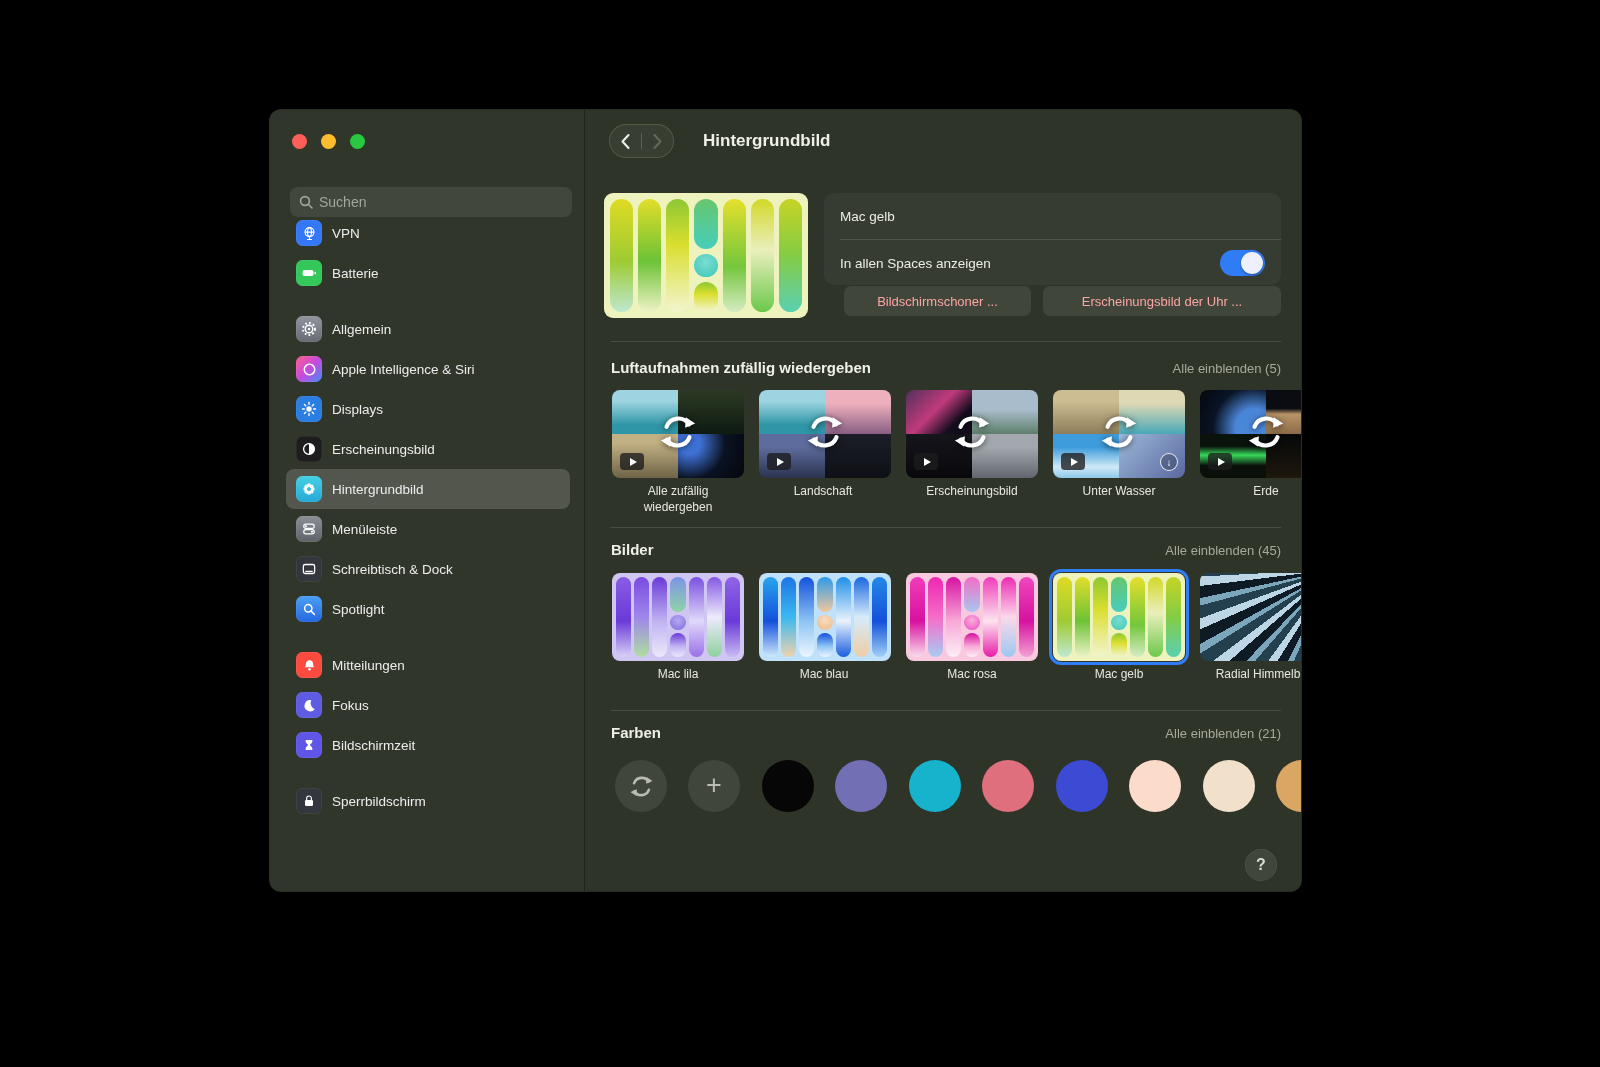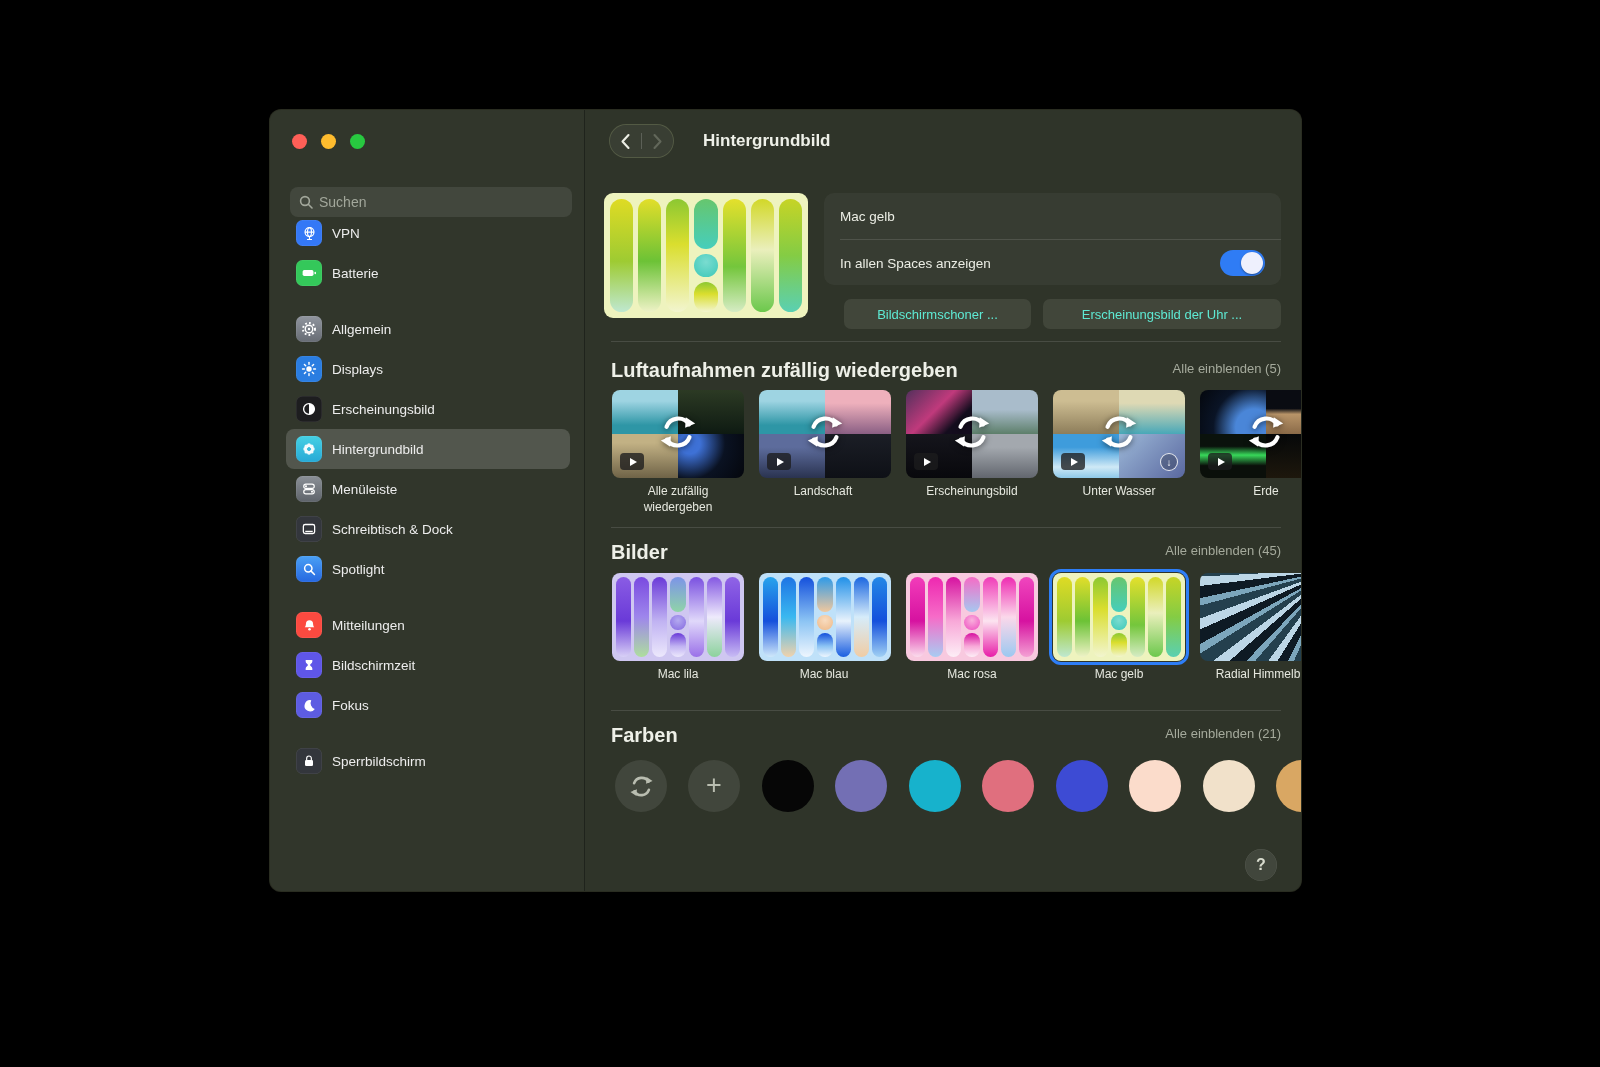--- a/index.html
+++ b/index.html
@@ -41,27 +41,27 @@
   .preview { position:absolute; left:19px; top:83px; width:204px; height:125px;
     border-radius:9px; overflow:hidden; }
   .infobox { position:absolute; left:239px; top:83px; width:457px; height:92px;
     background:rgba(255,255,255,.045); border-radius:10px; }
   .inforow { height:46px; display:flex; align-items:center; padding:0 16px;
     color:#eceee5; font-size:13.5px; }
   .infodiv { height:1px; background:rgba(255,255,255,.12); margin-left:16px; }
   .toggle { margin-left:auto; width:45px; height:26px; border-radius:13px; position:relative; }
   .toggle .knob { position:absolute; right:2px; top:2px; width:22px; height:22px;
     border-radius:50%; background:#eef0fd; box-shadow:0 1px 2px rgba(0,0,0,.4); }
-  .btnrow button { position:absolute; top:189px; height:30px; border:none; border-radius:7px;
-    background:#41463a; color:#5eead4; font-size:13px; font-family:inherit; }
+  .btnrow button { position:absolute; top:176px; height:30px; border:none; border-radius:7px;
+    background:#41463a; color:#fca5a5; font-size:13px; font-family:inherit; }
   .btn-screensaver { left:259px; width:187px; }
   .btn-clock { left:458px; width:238px; }
 
   .hdiv { position:absolute; left:26px; width:670px; height:1px; background:rgba(255,255,255,.12); }
-  .sec-title { position:absolute; left:26px; font-size:20px; font-weight:bold; color:#eef0e8; }
+  .sec-title { position:absolute; left:26px; font-size:15px; font-weight:bold; color:#eef0e8; }
   .show-all { position:absolute; left:26px; width:670px; text-align:right; font-size:13px; color:#a5aa9c; }
 
   .thumb { position:absolute; width:132px; height:88px; border-radius:8px; overflow:hidden; }
   .thumb.selected { outline:3px solid #2e7ef7; outline-offset:1px; }
   .tlabel { position:absolute; width:132px; text-align:center; font-size:12px;
     line-height:1.3; color:#e6e8df; }
 
   
   .aerial { display:grid; grid-template-columns:1fr 1fr; grid-template-rows:1fr 1fr; width:100%; height:100%; }
   .a1 .q1{background:linear-gradient(180deg,#9ed4e2 25%,#2e96a6 80%);} .a1 .q2{background:linear-gradient(180deg,#2c3a24,#0e1a12);}
@@ -163,20 +163,29 @@
         <span class="sico" style="background:linear-gradient(#90959e,#676c74)">
           <svg width="18" height="18" viewBox="0 0 24 24" fill="none">
               <circle cx="12" cy="12" r="8" stroke="#fff" stroke-width="2.6" stroke-dasharray="2.4 2.85"></circle>
               <circle cx="12" cy="12" r="5" stroke="#fff" stroke-width="1.8"></circle>
               <circle cx="12" cy="12" r="1.6" fill="#fff"></circle>
             </svg>
         </span>
         <span>Allgemein</span>
       </div>
       <div class="srow">
+        <span class="sico" style="background:linear-gradient(135deg,#ff5f8a,#c74ae0 50%,#3f8df2)">
+          <svg width="17" height="17" viewBox="0 0 24 24" fill="none" stroke="#fff" stroke-width="1.6">
+              <rect x="5" y="5" width="14" height="14" rx="5.5"></rect>
+              <rect x="5" y="5" width="14" height="14" rx="5.5" transform="rotate(45 12 12)"></rect>
+            </svg>
+        </span>
+        <span>Apple Intelligence &amp; Siri</span>
+      </div>
+      <div class="srow">
         <span class="sico" style="background:#2a7de1">
           <svg width="18" height="18" viewBox="0 0 24 24" stroke="#fff" stroke-width="1.9" stroke-linecap="round">
               <circle cx="12" cy="12" r="3.6" fill="#fff" stroke="none"></circle>
               <line x1="12" y1="3.4" x2="12" y2="5.8"></line>
               <line x1="12" y1="18.2" x2="12" y2="20.6"></line>
               <line x1="3.4" y1="12" x2="5.8" y2="12"></line>
               <line x1="18.2" y1="12" x2="20.6" y2="12"></line>
               <line x1="5.9" y1="5.9" x2="7.6" y2="7.6"></line>
               <line x1="16.4" y1="16.4" x2="18.1" y2="18.1"></line>
               <line x1="5.9" y1="18.1" x2="7.6" y2="16.4"></line>
@@ -244,34 +253,34 @@
       <div class="srow">
         <span class="sico" style="background:#fb4a40">
           <svg width="17" height="17" viewBox="0 0 24 24" fill="#fff">
               <path d="M12 4.6a5 5 0 0 1 5 5c0 3.4 1.7 5 1.7 5H5.3s1.7-1.6 1.7-5a5 5 0 0 1 5-5z"></path>
               <circle cx="12" cy="17.4" r="1.8"></circle>
             </svg>
         </span>
         <span>Mitteilungen</span>
       </div>
       <div class="srow">
+        <span class="sico" style="background:#5d5ce2">
+          <svg width="17" height="17" viewBox="0 0 24 24">
+              <path d="M14.5 4.5a8 8 0 1 0 5 12.5 9 9 0 0 1-5-12.5z" fill="#fff"></path>
+            </svg>
+        </span>
+        <span>Fokus</span>
+      </div>
+      <div class="srow">
         <span class="sico" style="background:#5f56e8">
           <svg width="16" height="16" viewBox="0 0 24 24" fill="#fff">
               <path d="M7 4.5h10v2.2c0 2.8-3.4 3.6-3.4 5.3 0 1.7 3.4 2.5 3.4 5.3v2.2H7v-2.2c0-2.8 3.4-3.6 3.4-5.3 0-1.7-3.4-2.5-3.4-5.3z"></path>
             </svg>
         </span>
         <span>Bildschirmzeit</span>
-      </div>
-      <div class="srow">
-        <span class="sico" style="background:#5d5ce2">
-          <svg width="17" height="17" viewBox="0 0 24 24">
-              <path d="M14.5 4.5a8 8 0 1 0 5 12.5 9 9 0 0 1-5-12.5z" fill="#fff"></path>
-            </svg>
-        </span>
-        <span>Fokus</span>
       </div>
 
       <div class="sgap"></div>
 
       <div class="srow">
         <span class="sico" style="background:#33363c">
           <svg width="16" height="16" viewBox="0 0 24 24" fill="none" stroke="#fff" stroke-width="1.8">
               <rect x="6" y="10.5" width="12" height="9" rx="2" fill="#fff" stroke="none"></rect>
               <path d="M8.5 10.5V8a3.5 3.5 0 0 1 7 0v2.5"></path>
             </svg>

